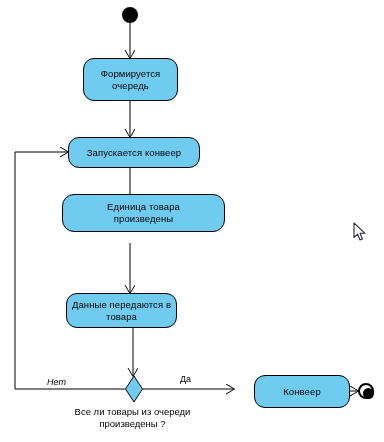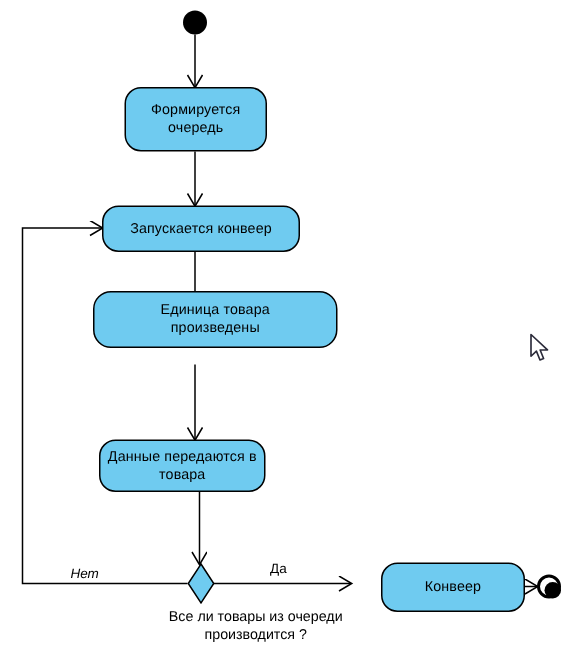--- a/index.html
+++ b/index.html
@@ -77,21 +77,20 @@
     z-index: 3;
   }
   .caption {
     position: absolute;
     font-size: 9.5px;
     line-height: 12px;
     color: #000000;
     text-align: center;
     white-space: nowrap;
     z-index: 3;
-    margin-left: 38px;
   }
   .cursor {
     position: absolute;
     z-index: 9;
   }
 </style>
 </head>
 <body>
 
 <div id="canvas">
@@ -170,21 +169,21 @@
   <div class="end-node" style="left:358px; top:383px; width:16px; height:16px;">
     <div class="end-dot"></div>
   </div>
 
   <div class="edge-label" style="left:47px; top:377px;font-style:italic;">Нет</div>
 
   <div class="edge-label" style="left:180px; top:374px;">Да</div>
 
   <div class="caption" style="left:0px; top:406px; width:265px;">
     <div>Все ли товары из очереди</div>
-    <div>производится ?</div>
+    <div>произведены ?</div>
   </div>
 
   <div class="cursor" style="left:353px; top:222px;">
     <svg width="14" height="20" viewBox="0 0 14 20">
       <path d="M1,1 L1,15.5 L4.6,12.1 L7,18 L9.4,17 L7.1,11.3 L12,11.3 Z" fill="#ffffff" stroke="#2b2b3a" stroke-width="1.1" stroke-linejoin="round"></path>
     </svg>
   </div>
 
 </div>
 

